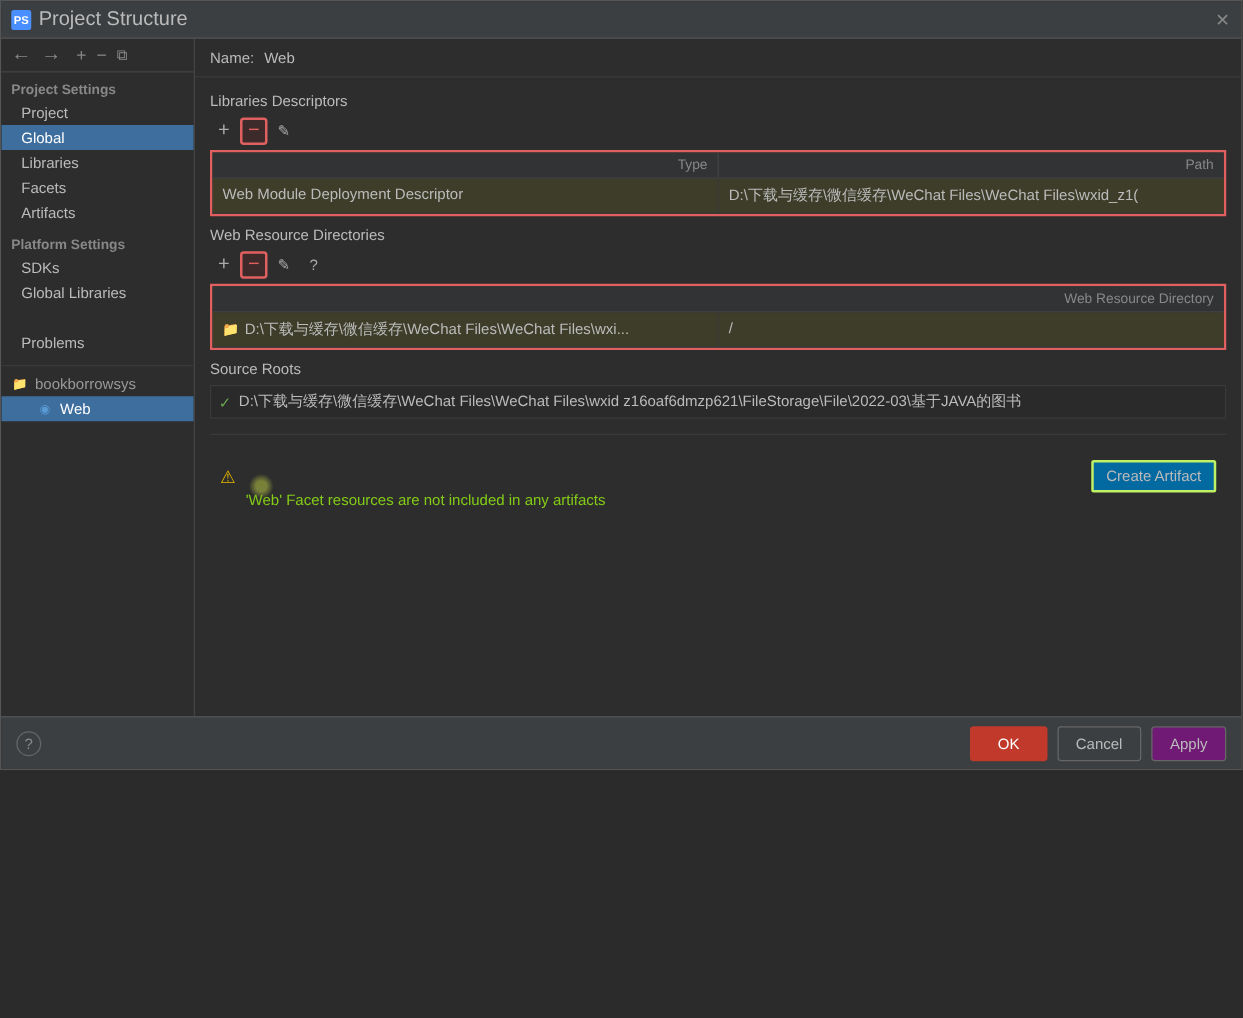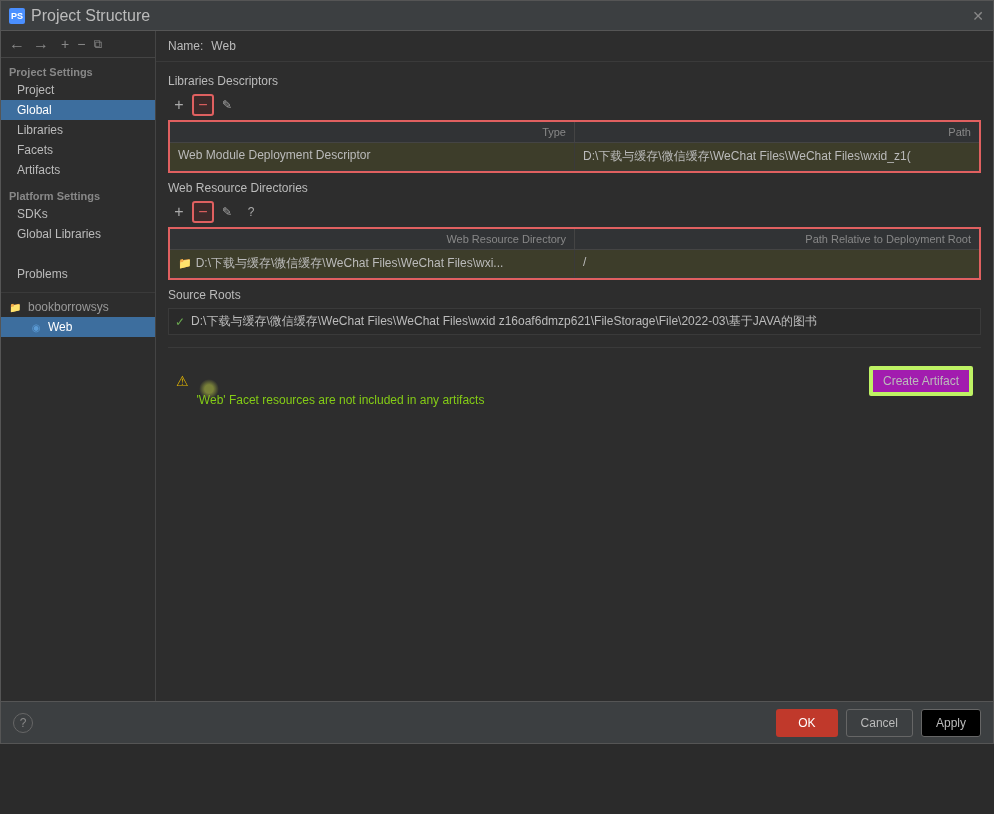--- a/index.html
+++ b/index.html
@@ -9,21 +9,21 @@
       background: #2b2b2b;
       font-family: 'Segoe UI', Arial, sans-serif;
       font-size: 12px;
       color: #bbbbbb;
       overflow: hidden;
     }
 
     
     .dialog {
       width: 994px;
-      height: 744px;
+      height: 616px;
       background: #2d2d2d;
       border: 1px solid #555;
       display: flex;
       flex-direction: column;
     }
 
     
     .titlebar {
       background: #3c3f41;
       height: 30px;
@@ -270,22 +270,22 @@
       align-items: center;
       padding: 6px 8px;
       gap: 8px;
       background: #2d2d2d;
       border-top: 1px solid #3a3a3a;
       margin-top: 4px;
     }
     .warning-icon { color: #e6b800; font-size: 14px; }
     .warning-text { color: #84cc16; font-size: 12px; flex: 1; margin-top: 39px; }
     .create-artifact-btn {
-      background: #a21caf;
-      border: 4px solid #bef264;
+      background: #0369a1;
+      border: 2px solid #bef264;
       color: #bbbbbb;
       padding: 4px 10px;
       cursor: pointer;
       font-size: 12px;
       border-radius: 2px;
     }
 
     
     .bottom-bar {
       height: 42px;
@@ -325,21 +325,21 @@
     .btn-cancel {
       background: #3c3f41;
       border: 1px solid #666;
       color: #bbbbbb;
       padding: 6px 14px;
       cursor: pointer;
       font-size: 12px;
       border-radius: 3px;
     }
     .btn-apply {
-      background: #000000;
+      background: #701a75;
       border: 1px solid #666;
       color: #bbbbbb;
       padding: 6px 14px;
       cursor: pointer;
       font-size: 12px;
       border-radius: 3px;
     }
 
     .nav-toolbar {
       display: flex;
@@ -477,21 +477,20 @@
         <div class="section-toolbar">
           <button class="icon-btn" style="font-size:16px; color:#aaa; border:none; background:transparent; cursor:pointer">+</button>
           <button class="icon-btn active-red" style="font-size:16px; cursor:pointer">−</button>
           <button class="icon-btn" style="font-size:12px; color:#aaa; border:none; background:transparent; cursor:pointer">✎</button>
           <button class="icon-btn" style="font-size:12px; color:#aaa; border:none; background:transparent; cursor:pointer">?</button>
         </div>
 
         <div class="web-resource-table">
           <div class="table-header">
             <div class="th">Web Resource Directory</div>
-            <div class="th">Path Relative to Deployment Root</div>
           </div>
           <div class="table-row selected">
             <div class="td" style="display:flex; align-items:center; gap:4px;">
               <span style="color:#d4b55a; font-size:11px">📁</span>
               <span>D:\下载与缓存\微信缓存\WeChat Files\WeChat Files\wxi...</span>
             </div>
             <div class="td">/</div>
           </div>
         </div>
 

